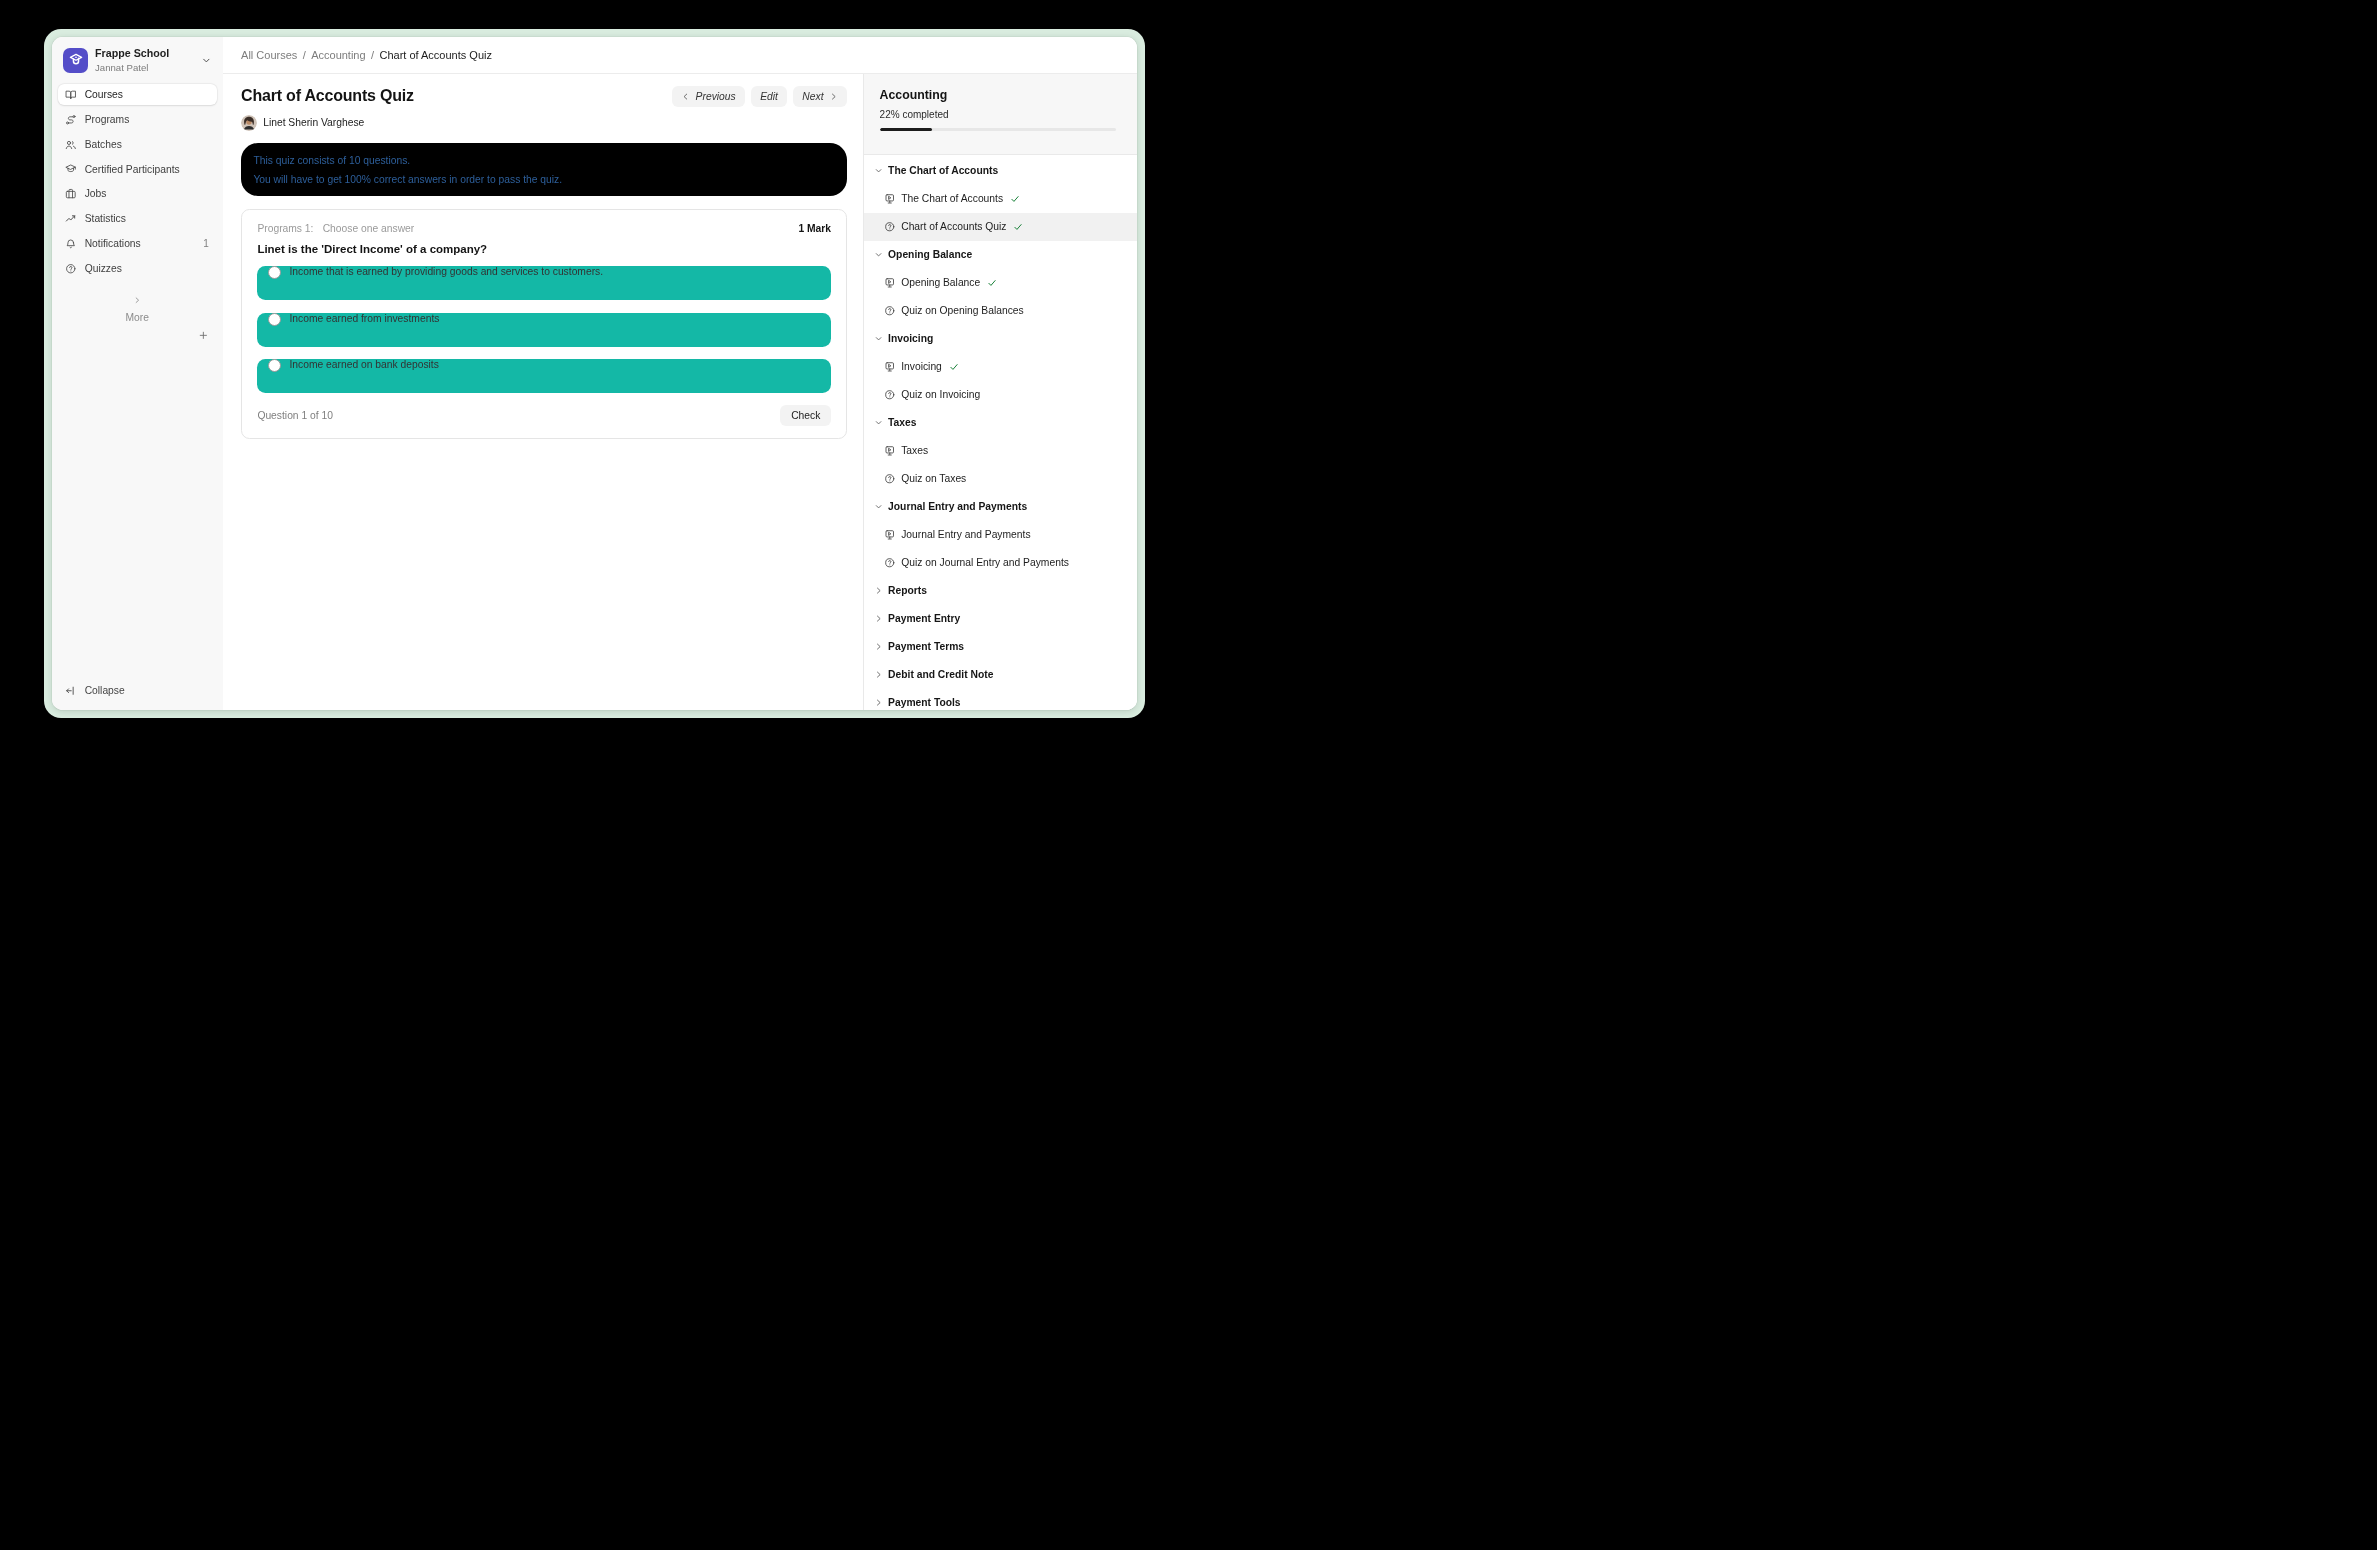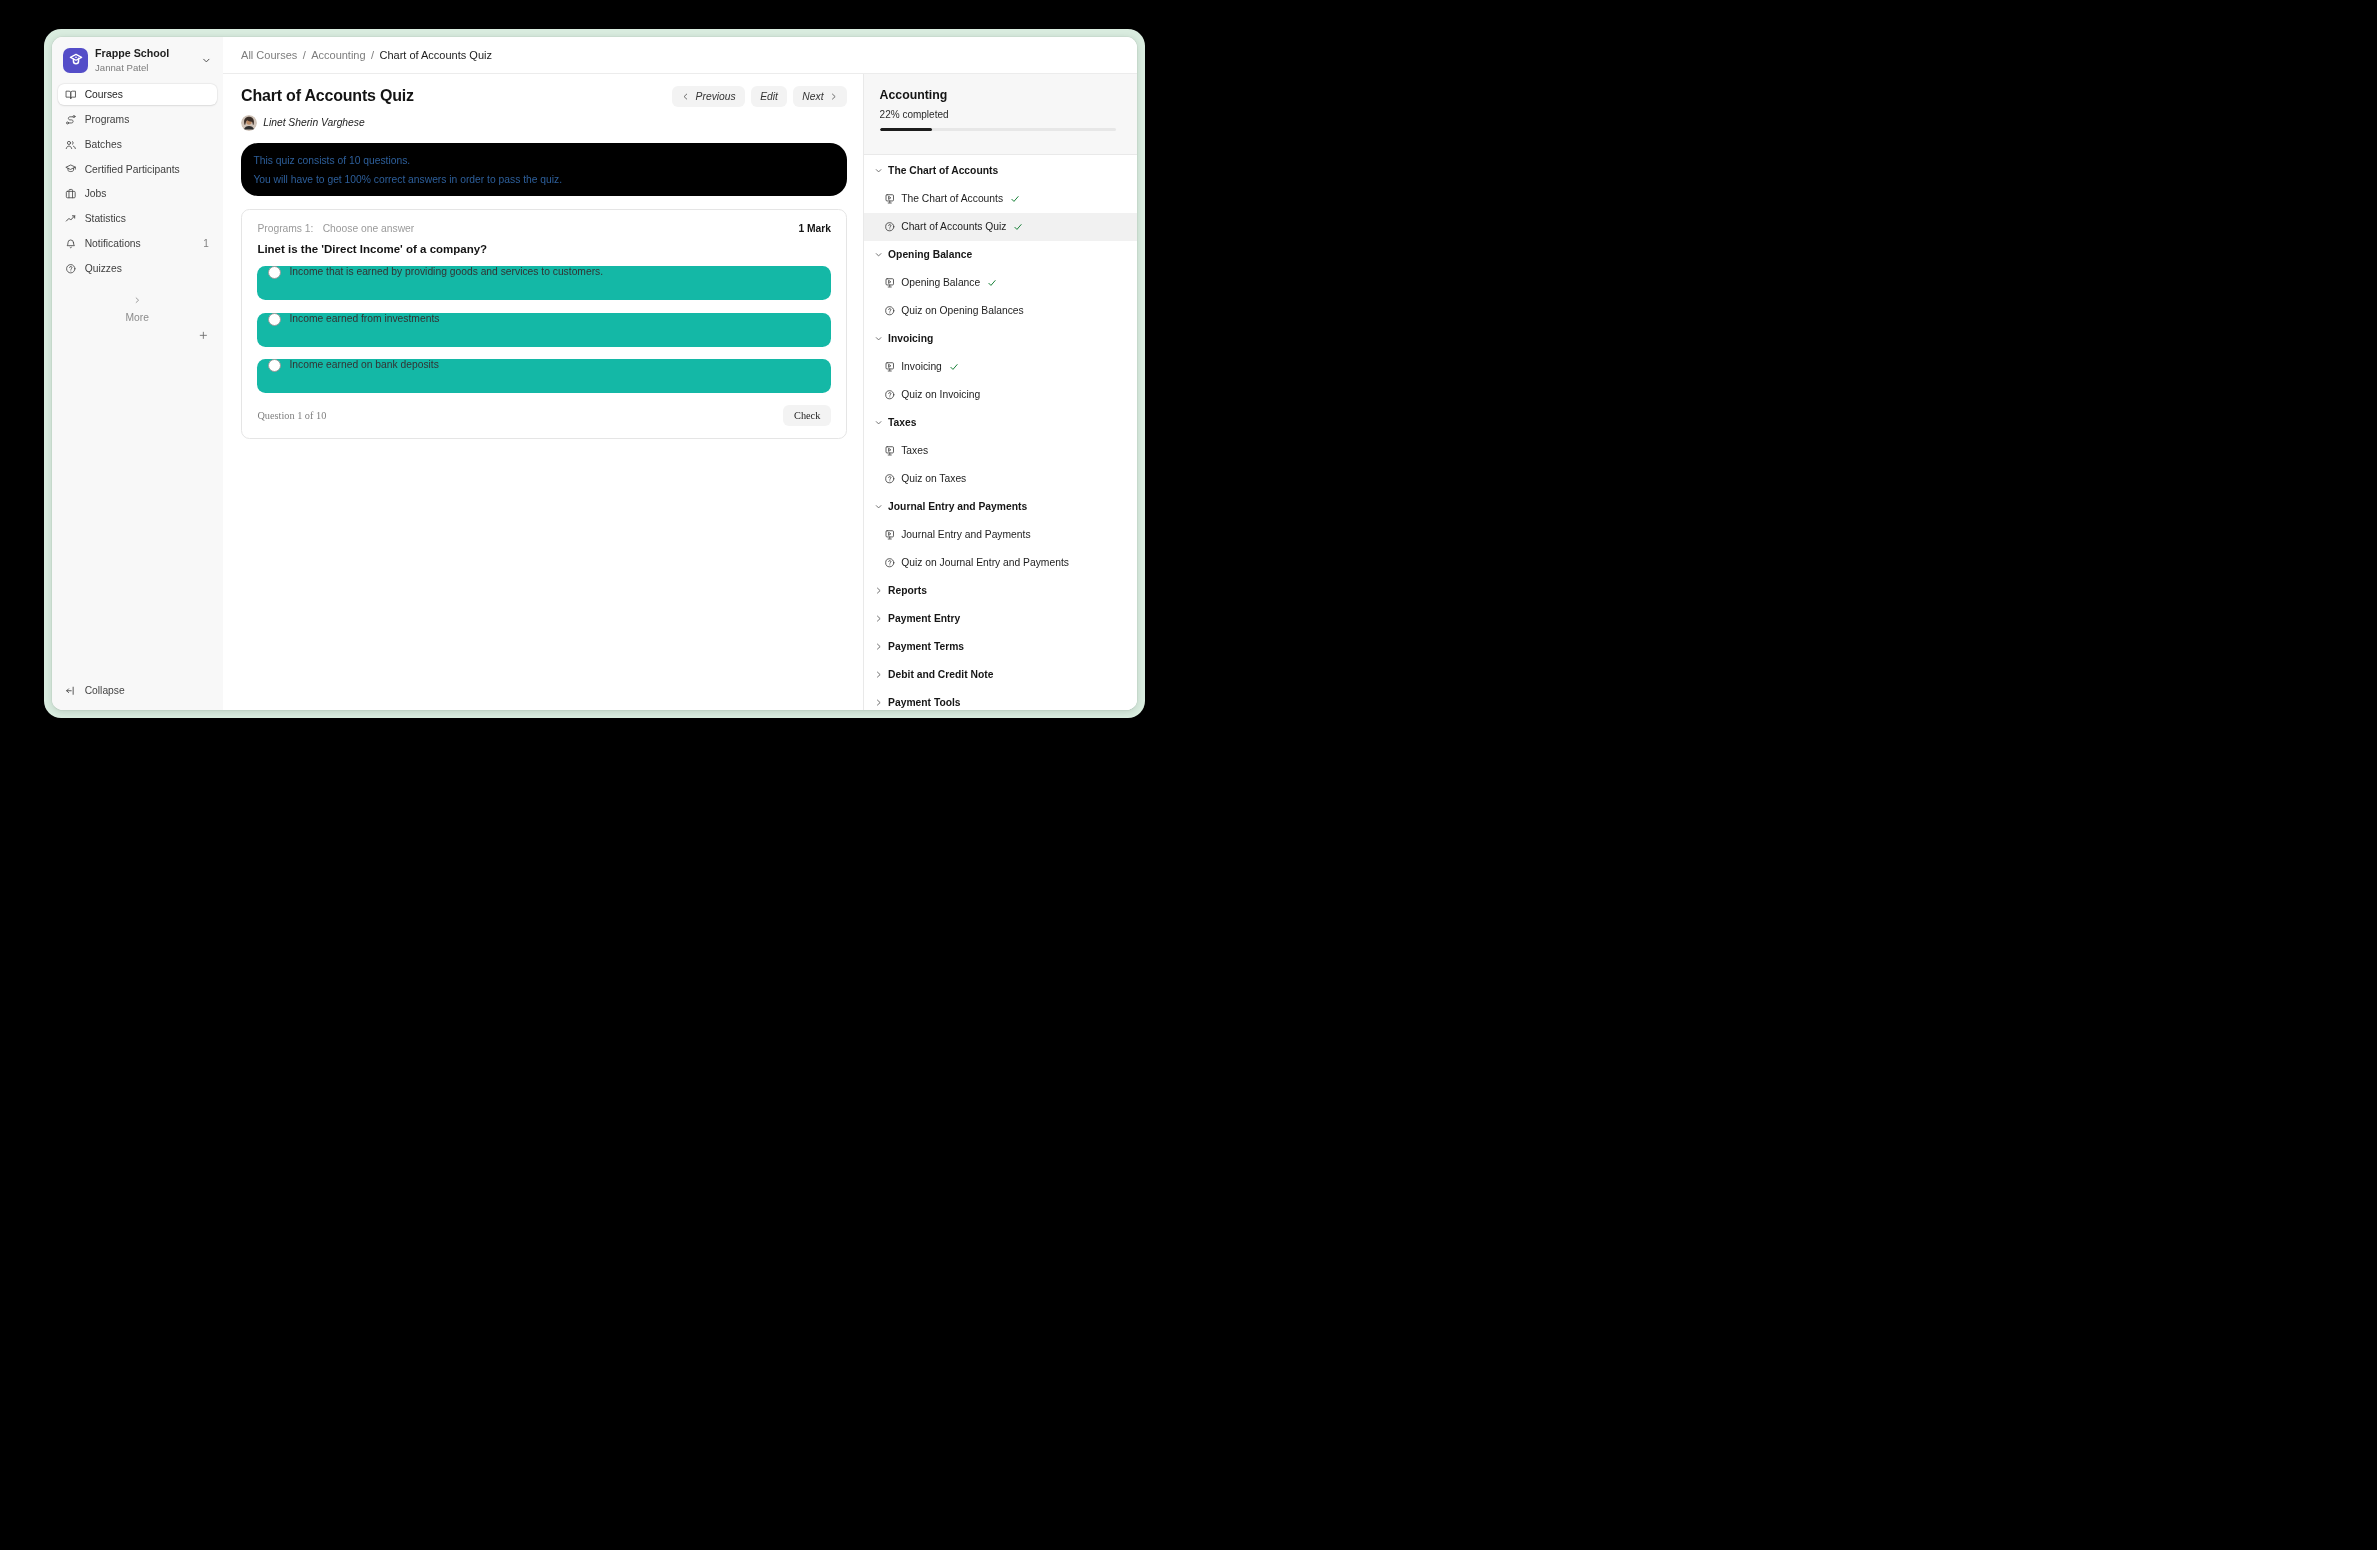--- a/index.html
+++ b/index.html
@@ -51,36 +51,36 @@
   
   .main { flex:1; min-width:0; padding:12.3px 16px 0 18.4px; }
   .title-row { display:flex; align-items:center; }
   .page-title { font-size:16px; font-weight:700; color:#141414; letter-spacing:-0.2px; }
   .toolbar { margin-left:auto; display:flex; gap:6.1px; }
   .btn { height:21px; background:#f3f3f3; border:none; border-radius:6.1px; font-size:10.3px;
          color:#333; display:flex; align-items:center; padding:0 9.2px; gap:5.4px;
          font-family:inherit; cursor:pointer;font-style:italic; }
   .btn .bchev { display:flex; color:#555; }
 
-  .author-row { margin-top:7.7px; display:flex; align-items:center; gap:6.1px;font-style:italic; }
+  .author-row { margin-top:7.7px; display:flex; align-items:center; gap:6.1px; }
   .avatar { width:16px; height:16px; border-radius:50%; overflow:hidden; flex:none; }
   .author-name { font-size:10.3px; color:#222; }
 
   .notice { margin-top:12.3px; background:#000000; border-radius:17px; padding:7.7px 12.3px; }
   .notice div { font-size:10.3px; color:#2d5f9b; line-height:19px; }
 
   .qcard { margin-top:13px; border:0.8px solid #e5e5e5; border-radius:8.4px; padding:13px 15.3px 12.3px; }
   .qcard-head { display:flex; align-items:baseline; gap:9.2px; font-size:10.3px; color:#9a9a9a; }
   .q-marks { margin-left:auto; color:#141414; font-weight:700; }
   .q-text { margin-top:8.4px; font-size:11.5px; font-weight:700; color:#141414; }
   .options { margin-top:11.5px; }
   .option { height:34px; background:#14b8a6; border-radius:8.4px; display:flex; align-items:flex-start;
             padding:0 10.7px; gap:8.4px; font-size:10.3px; color:#333; margin-bottom:12.3px; cursor:pointer; }
   .radio { width:13px; height:13px; border-radius:50%; border:1.1px solid #9a9a9a; background:#fff; flex:none; }
-  .qfoot { display:flex; align-items:center; margin-top:1.5px;font-family:Liberation Serif, serif; }
+  .qfoot { display:flex; align-items:center; margin-top:1.5px; }
   .q-prog { font-size:10.3px; color:#7f7f7f; }
   .check-btn { margin-left:auto; height:21px; padding:0 10.7px; background:#f3f3f3; border:none;
                border-radius:6.1px; font-size:10.3px; color:#222; font-family:inherit; cursor:pointer; }
 
   
   .course-panel { width:274px; flex:none; border-left:0.8px solid #e9e9e9; display:flex;
                   flex-direction:column; background:#fff; }
   .cp-head { background:#f7f7f7; border-bottom:0.8px solid #e9e9e9; padding:14.6px 15.3px 0; height:81px; flex:none; }
   .cp-title { font-size:12.3px; font-weight:700; color:#141414; }
   .cp-completed { margin-top:6.9px; font-size:10px; color:#2b2b2b; }

